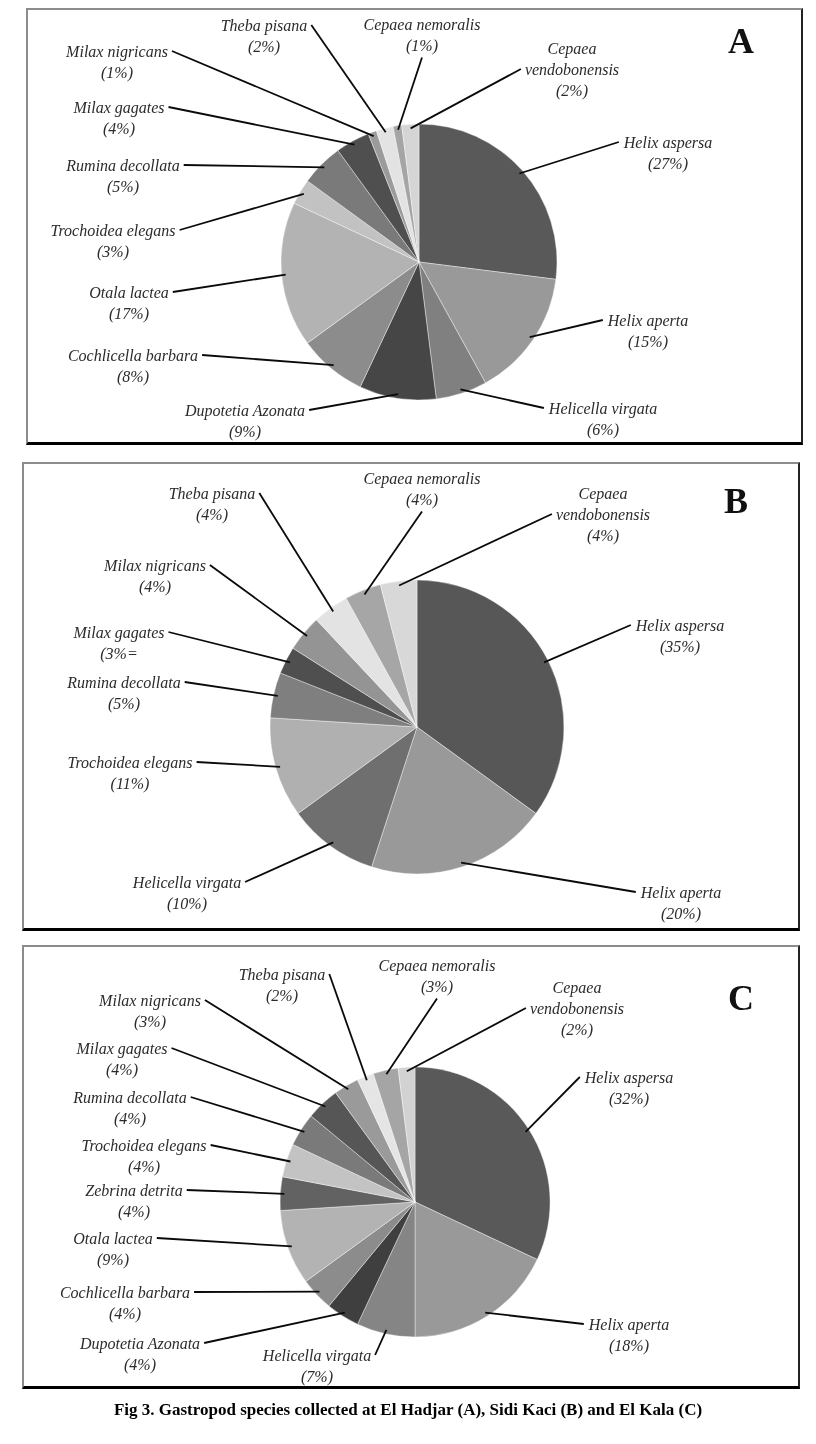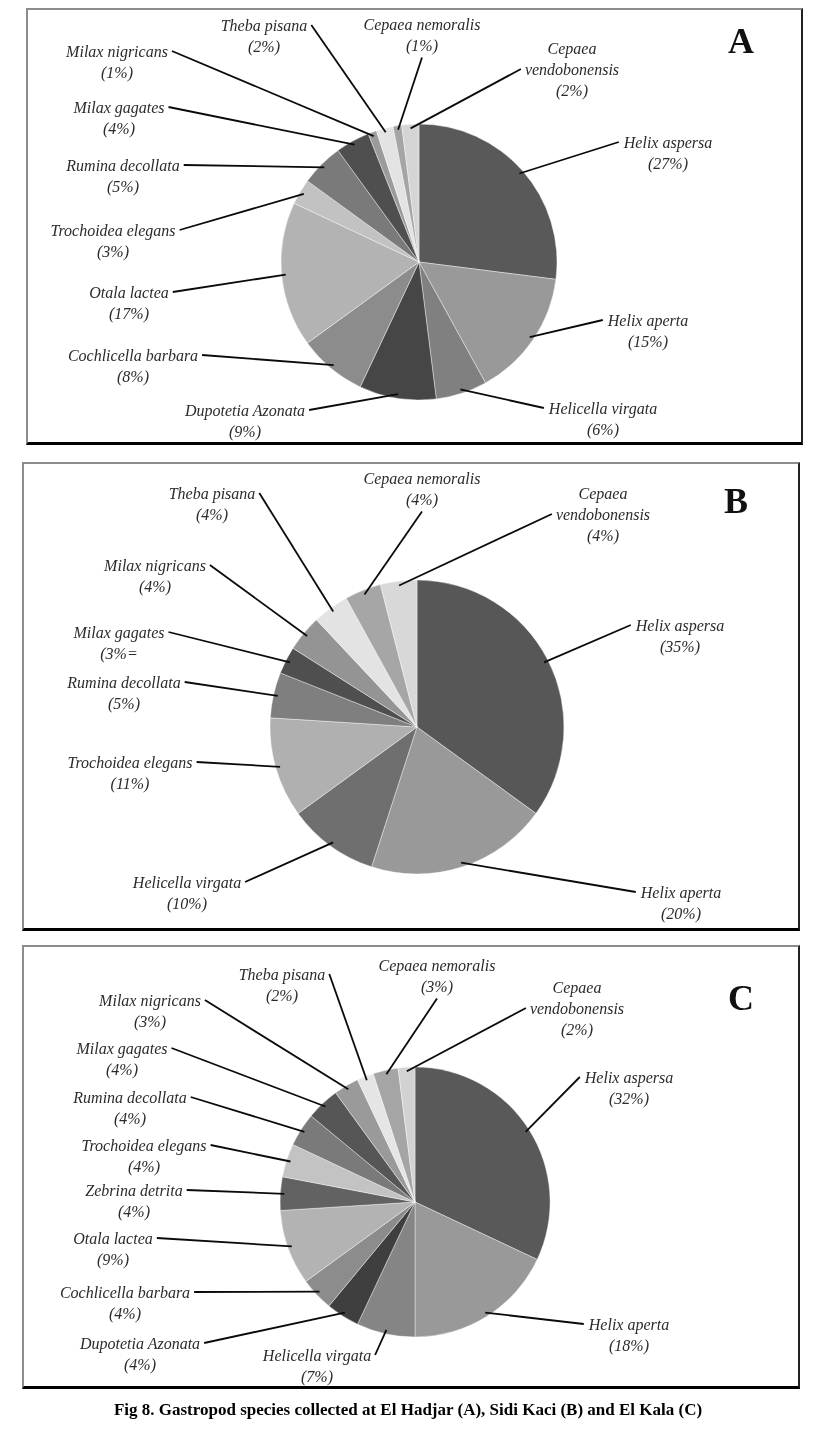--- a/index.html
+++ b/index.html
@@ -145,14 +145,14 @@
         <line x1="180.9" y1="53.0" x2="324.3" y2="142.3" stroke="#0a0a0a" stroke-width="1.8"></line>
         <text class="slice-label" text-anchor="middle"><tspan x="258" y="27" dominant-baseline="central">Theba pisana</tspan><tspan x="258" y="48" dominant-baseline="central">(2%)</tspan></text>
         <line x1="305.3" y1="27.0" x2="342.8" y2="133.2" stroke="#0a0a0a" stroke-width="1.8"></line>
         <text class="slice-label" text-anchor="middle"><tspan x="413" y="18" dominant-baseline="central">Cepaea nemoralis</tspan><tspan x="413" y="39" dominant-baseline="central">(3%)</tspan></text>
         <line x1="413.0" y1="51.5" x2="362.4" y2="127.2" stroke="#0a0a0a" stroke-width="1.8"></line>
         <text class="slice-label" text-anchor="middle"><tspan x="553" y="40" dominant-baseline="central">Cepaea</tspan><tspan x="553" y="61" dominant-baseline="central">vendobonensis</tspan><tspan x="553" y="82" dominant-baseline="central">(2%)</tspan></text>
         <line x1="501.9" y1="61.0" x2="382.8" y2="124.3" stroke="#0a0a0a" stroke-width="1.8"></line>
       </svg>
     <div class="panel-letter letter-c">C</div>
   </div>
-  <div class="caption">Fig 8. Gastropod species collected at El Hadjar (A), Sidi Kaci (B) and El Kala (C)</div>
+  <div class="caption">Fig 3. Gastropod species collected at El Hadjar (A), Sidi Kaci (B) and El Kala (C)</div>
 </div>
 
 </body></html>

